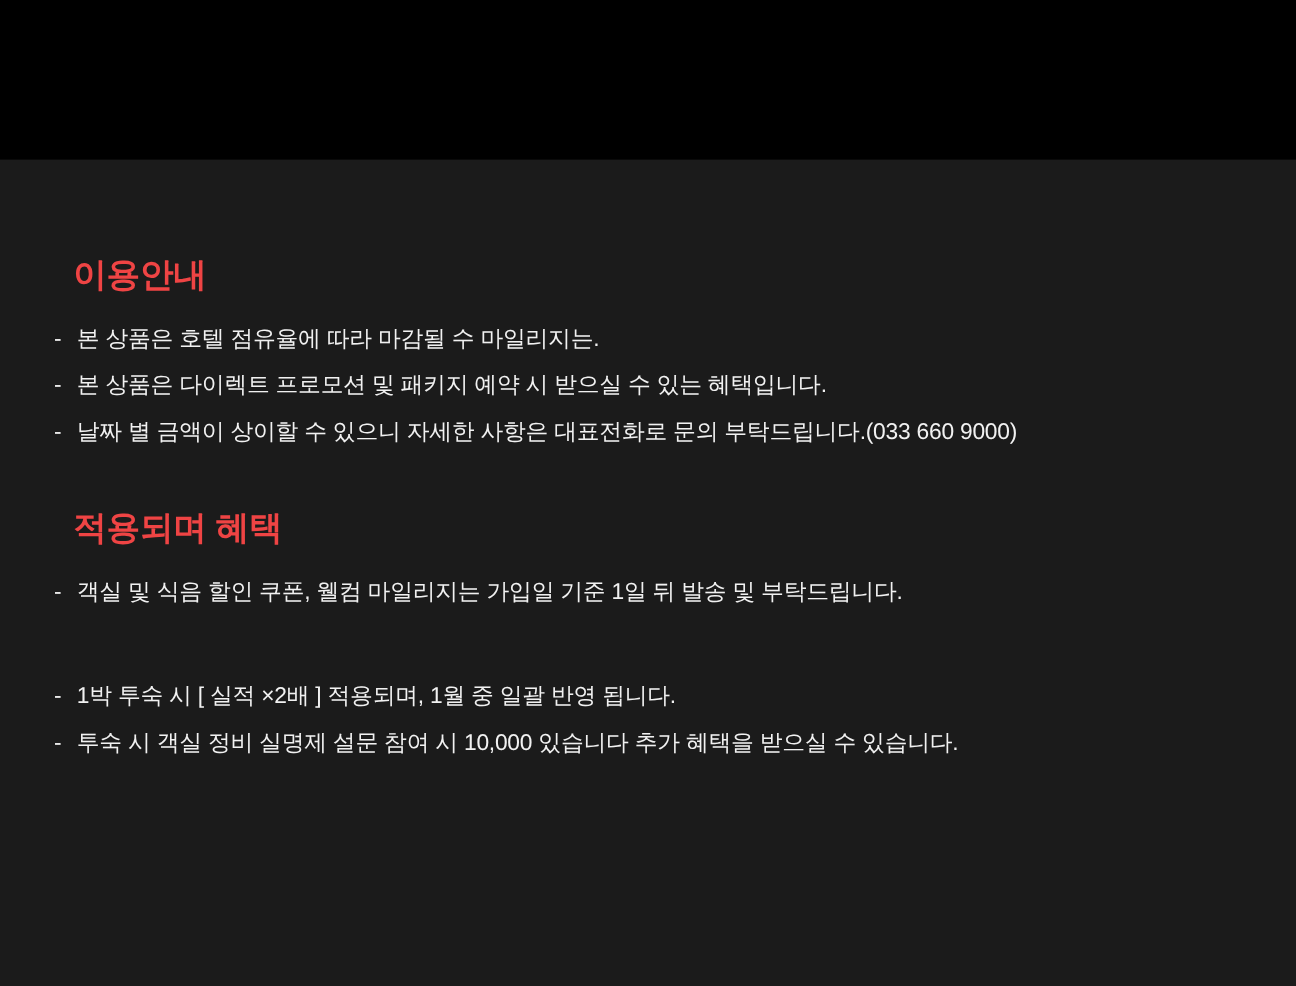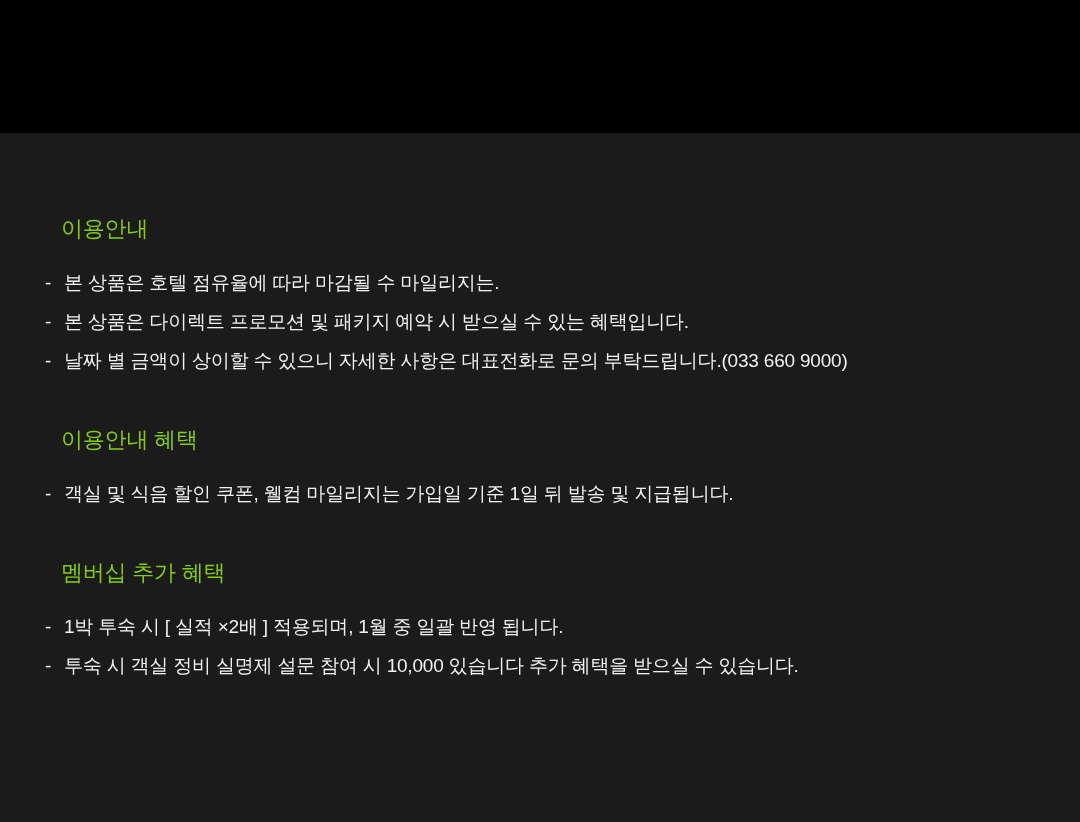--- a/index.html
+++ b/index.html
@@ -21,24 +21,24 @@
   }
   .content {
     padding: 84px 40px 0 45px;
     color: #f1f1f1;
   }
   .section {
     margin: 0 0 48px 0;
   }
   .section-title {
     margin: 0 0 22px 16px;
-    font-size: 22px;
+    font-size: 28px;
     line-height: 24px;
-    font-weight: 400;
-    color: #84cc16;
+    font-weight: 700;
+    color: #ef4444;
     letter-spacing: -0.2px;
   }
   .item {
     display: flex;
     align-items: flex-start;
     font-size: 19px;
     line-height: 39px;
     font-weight: 400;
     color: #f1f1f1;
     letter-spacing: -0.2px;
@@ -70,29 +70,28 @@
       <span class="dash">-</span>
       <span class="item-text">본 상품은 다이렉트 프로모션 및 패키지 예약 시 받으실 수 있는 혜택입니다.</span>
     </div>
     <div class="item">
       <span class="dash">-</span>
       <span class="item-text">날짜 별 금액이 상이할 수 있으니 자세한 사항은 대표전화로 문의 부탁드립니다.(033 660 9000)</span>
     </div>
   </div>
 
   <div class="section">
-    <h2 class="section-title">이용안내 혜택</h2>
+    <h2 class="section-title">적용되며 혜택</h2>
     <div class="item">
       <span class="dash">-</span>
-      <span class="item-text">객실 및 식음 할인 쿠폰, 웰컴 마일리지는 가입일 기준 1일 뒤 발송 및 지급됩니다.</span>
+      <span class="item-text">객실 및 식음 할인 쿠폰, 웰컴 마일리지는 가입일 기준 1일 뒤 발송 및 부탁드립니다.</span>
     </div>
   </div>
 
   <div class="section">
-    <h2 class="section-title">멤버십 추가 혜택</h2>
     <div class="item">
       <span class="dash">-</span>
       <span class="item-text">1박 투숙 시 [ 실적 ×2배 ] 적용되며, 1월 중 일괄 반영 됩니다.</span>
     </div>
     <div class="item">
       <span class="dash">-</span>
       <span class="item-text">투숙 시 객실 정비 실명제 설문 참여 시 10,000 있습니다 추가 혜택을 받으실 수 있습니다.</span>
     </div>
   </div>
 

